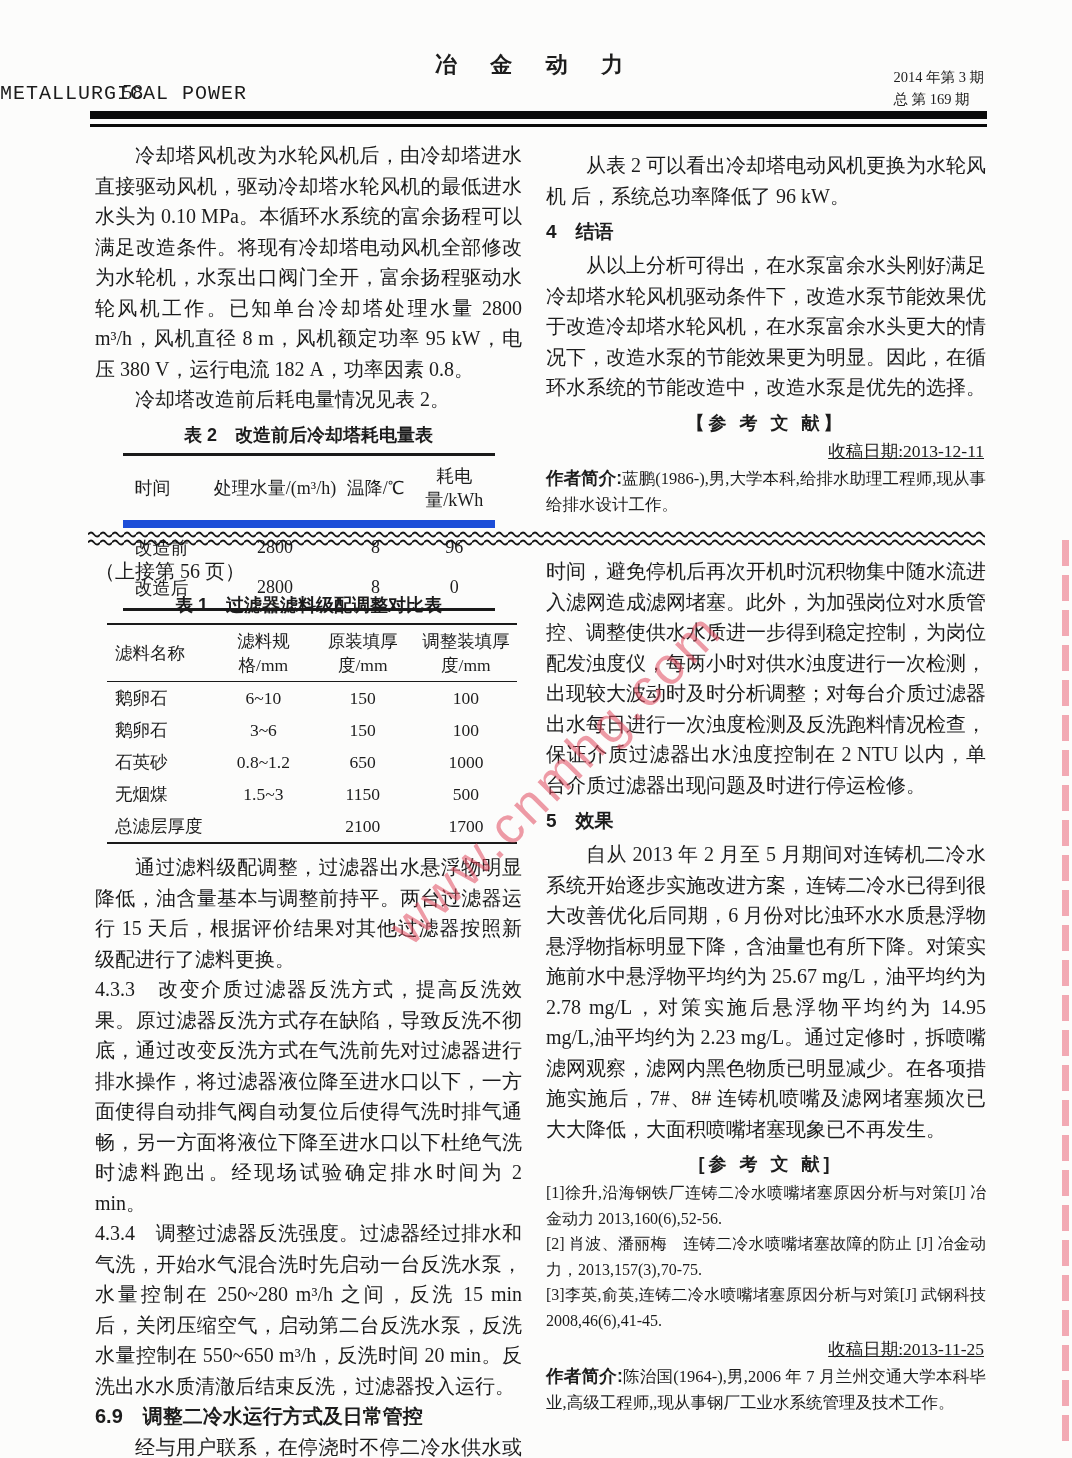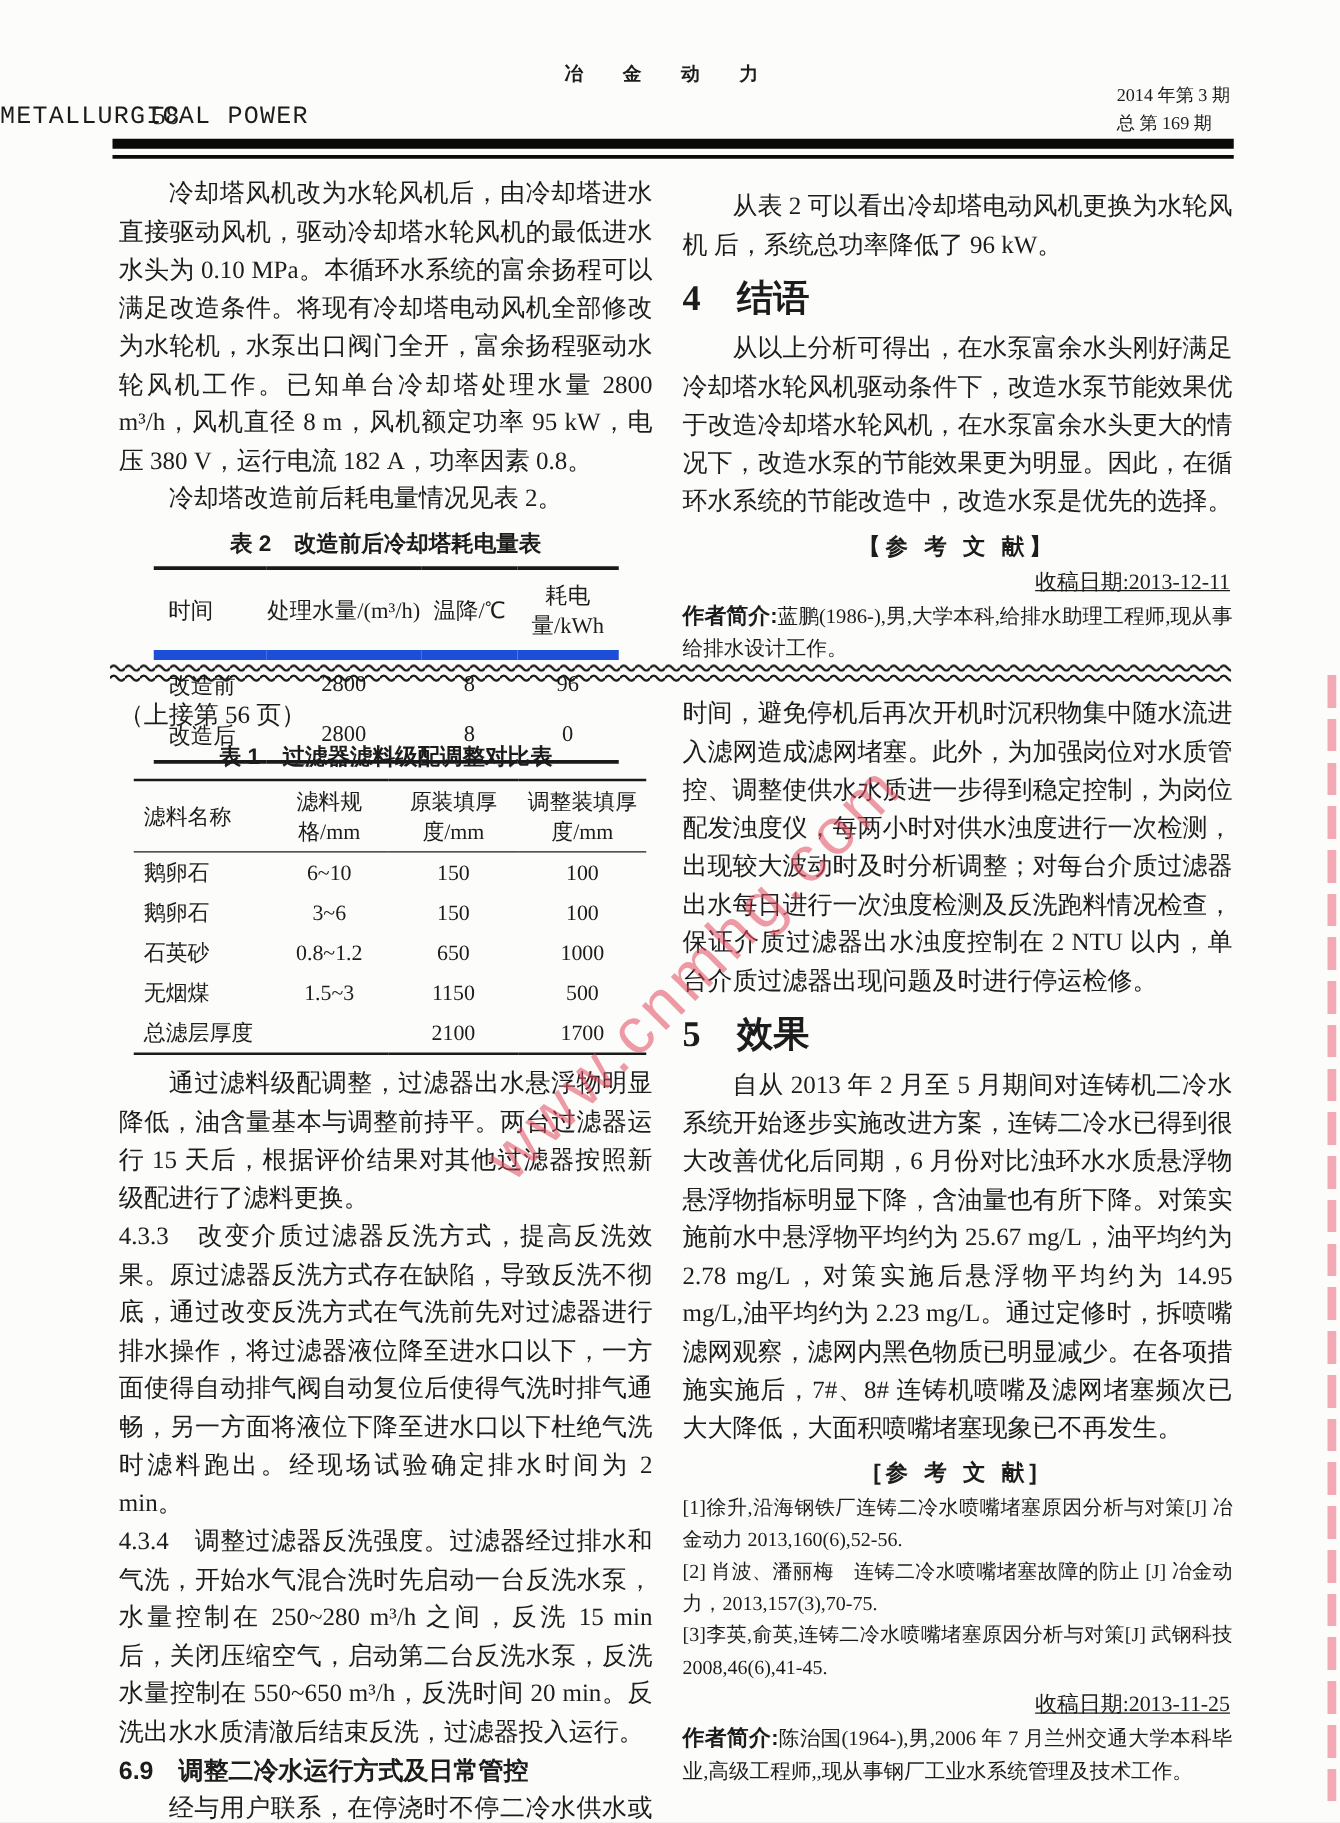--- a/index.html
+++ b/index.html
@@ -1,35 +1,35 @@
 <!DOCTYPE html>
 <html><head>
 <meta charset="utf-8">
 <style>
   html,body{margin:0;padding:0;background:#e8e8e8;}
   #page{position:relative;width:1072px;height:1458px;background:#fcfcfb;overflow:hidden;
         color:#1c1c1c;font-family:"Liberation Serif",serif;}
   
   .page-num{position:absolute;left:122px;top:80px;font-size:21px;}
-  .j-cn{position:absolute;left:0;right:0;top:50px;text-align:center;font-size:15px;
+  .j-cn{position:absolute;left:0;right:0;top:50px;text-align:center;font-size:22px;
         letter-spacing:14px;font-weight:bold;}
   .j-en{position:absolute;left:0;right:0;top:82px;text-align:left;font-size:20px;letter-spacing:1px;font-family:Liberation Mono, monospace;}
   .issue{position:absolute;right:88px;top:66px;font-size:14.5px;line-height:22px;text-align:left;}
   .rule{position:absolute;left:90px;width:897px;background:#0a0a0a;}
   .rule1{top:111px;height:8px;}
   .rule2{top:124px;height:3px;}
   
   .col{position:absolute;}
   #tl{left:95px;top:140px;width:427px;}
   #tr{left:546px;top:150px;width:440px;}
   #bl{left:95px;top:558px;width:427px;}
   #br{left:546px;top:556px;width:440px;}
   .body-text{margin:0;font-size:20px;line-height:30.5px;text-align:justify;}
   .indent{text-indent:2em;}
-  .sec-heading{font-family:Liberation Serif, serif;font-weight:bold;font-size:29px;
+  .sec-heading{font-family:Liberation Sans, sans-serif;font-weight:bold;font-size:19px;
                margin:8px 0 5px 0;}
   .sub-heading{font-family:"Liberation Sans",sans-serif;font-weight:bold;font-size:20px;margin:2px 0;}
   .ref-heading{text-align:center;font-family:"Liberation Sans",sans-serif;font-weight:bold;
                font-size:18px;letter-spacing:4px;margin:8px 0 4px 0;}
   .ref-item{font-size:16px;line-height:25.5px;text-align:justify;margin:0;}
   .received{font-size:17.5px;text-align:right;margin:4px 2px 2px 0;text-decoration:underline;}
   .author{margin:2px 0 0 0;font-size:16.5px;line-height:26px;text-align:justify;}
   .author-label{font-family:"Liberation Sans",sans-serif;font-weight:bold;font-size:17.5px;}
   .note{font-size:20px;margin:0 0 2px 0;}
   

